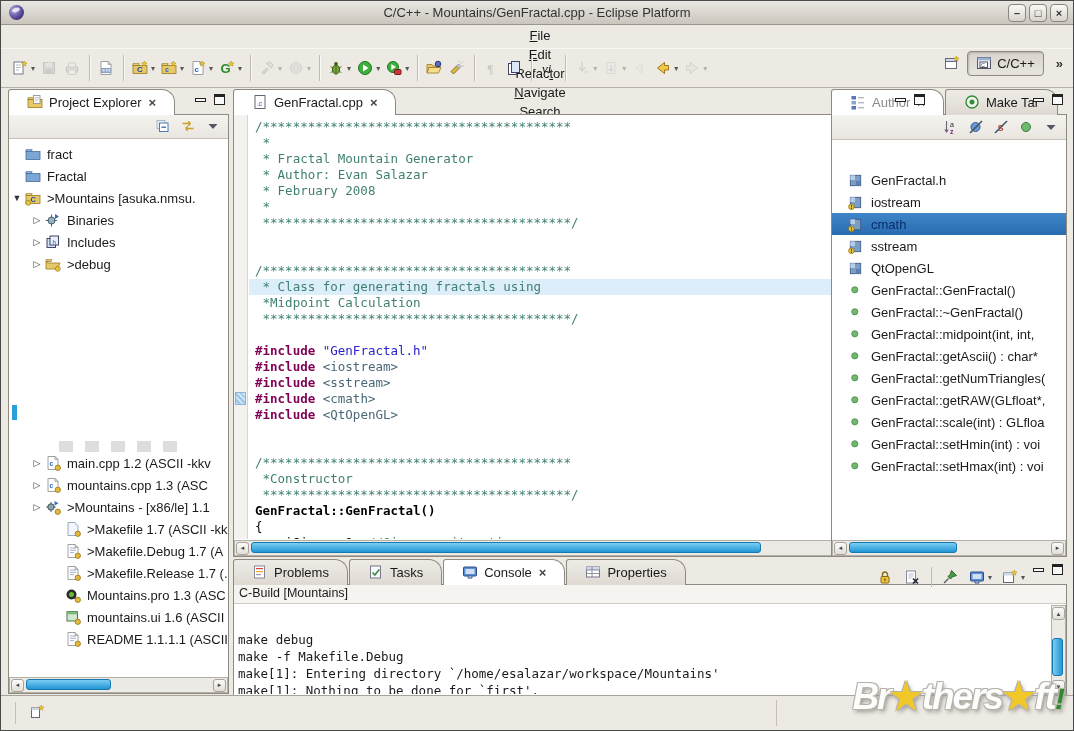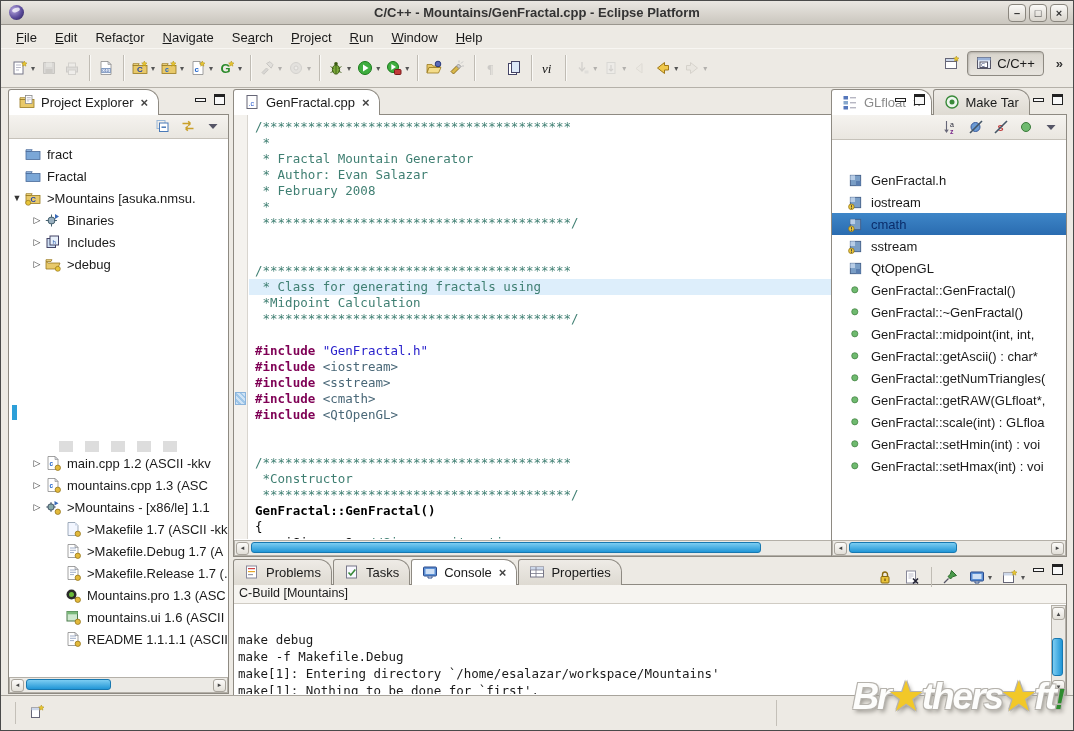--- a/index.html
+++ b/index.html
@@ -10,30 +10,30 @@
 
   
   .titlebar { position:absolute; left:0; top:0; right:0; height:24px;
     background:linear-gradient(#eae7e2,#cac6be); border-bottom:1px solid #9a968e;
     display:flex; align-items:center; }
   .tb-logo { width:15px; height:15px; border-radius:50%; margin-left:8px;
     background:radial-gradient(circle at 5px 5px,#b8a8e0,#5a4a9a 55%,#241a4a);
     position:relative; }
   .tb-logo::after{ content:""; position:absolute; left:3px; top:3px; width:8px; height:4px;
     border-radius:50%; background:rgba(255,255,255,.75); transform:rotate(-20deg); }
-  .tb-title { position:absolute; left:0; right:0; text-align:center; font-weight:bold;
+  .tb-title { position:absolute; left:0; right:0; text-align:center; font-weight:normal;
     color:#333; font-size:13px; }
   .tb-btns { position:absolute; right:5px; top:3px; display:flex; gap:3px; }
   .wbtn { width:18px; height:18px; border:1px solid #8a867e; border-radius:4px;
     background:linear-gradient(#fbfaf8,#d8d4cc); display:flex; align-items:center;
     justify-content:center; font-size:11px; color:#333; font-weight:bold; line-height:1; }
 
   
   .menubar { position:absolute; left:0; top:25px; right:0; height:22px; display:flex;
-    align-items:center; padding-left:6px; }
+    align-items:center; padding-left:6px;flex-direction:column; }
   .menu-item { padding:2px 9px; }
   .menu-item u { text-decoration:underline; }
 
   
   .toolbar { position:absolute; left:0; top:47px; right:0; height:40px;
     border-top:1px solid #f8f6f2; border-bottom:1px solid #b5b1a9;
     display:flex; align-items:center; padding-left:8px; }
   .tsep { width:1px; height:26px; background:#c0bcb4; box-shadow:1px 0 0 #faf9f6; margin:0 5px; }
   .tbtn { height:28px; display:flex; align-items:center; padding:0 3px; border-radius:3px; }
   .tbtn.disabled { opacity:.38; }
@@ -41,21 +41,21 @@
   .icon16 { width:17px; height:17px; display:inline-block; }
   .persp-area { position:absolute; right:10px; top:50px; display:flex; align-items:center; gap:6px; }
   .persp-btn { display:flex; align-items:center; gap:4px; padding:3px 8px;
     border:1px solid #8e8a82; border-radius:4px; background:linear-gradient(#d8d4cc,#e8e5df);
     box-shadow:inset 1px 1px 2px rgba(0,0,0,.18); font-size:13px; }
   .chev { color:#333; font-weight:bold; font-size:13px; padding-left:6px; }
 
   
   .view { position:absolute; }
   .vtabs { position:absolute; left:0; top:0; right:0; height:26px; display:flex; align-items:flex-end; z-index:3; }
-  .vtab { height:26px; display:inline-flex; align-items:center; gap:5px; padding:0 10px;
+  .vtab { height:26px; display:inline-flex; align-items:center; gap:5px; padding:0 18px;
     border:1px solid #8e8a82; border-bottom:none; border-radius:3px 13px 0 0;
     background:linear-gradient(#eeebe6,#dedad2); margin-right:1px; white-space:nowrap; }
   .vtab.active { background:#fff; }
   .vtab .tlabel{ font-size:13px; }
   .tclose { color:#444; font-weight:bold; font-size:13px; margin-left:2px; }
   .vbody { position:absolute; left:0; top:25px; right:0; bottom:0;
     border:1px solid #8e8a82; background:#fff; overflow:hidden; }
   .minmax { position:absolute; top:5px; display:flex; gap:8px; align-items:center; z-index:4; }
   .ico-min { width:11px; height:4px; border:1px solid #222; background:#f8f8f8; }
   .ico-max { width:11px; height:11px; border:1px solid #222; border-top:3px solid #222; background:#f8f8f8; }
@@ -632,21 +632,21 @@
 
   <div class="view" id="ol">
     <div class="vtabs">
       <div class="vtab active">
         <span class="icon16" id="ol-tab-ic"><svg viewBox="0 0 16 16" width="16" height="16">
               <rect x="1.5" y="2" width="4.5" height="3.5" fill="#5577bb"></rect>
               <rect x="1.5" y="7" width="4.5" height="3.5" fill="#88a8cc"></rect>
               <rect x="1.5" y="12" width="4.5" height="3.5" fill="#5577bb"></rect>
               <path d="M8 3.8h6M8 8.8h6M8 13.8h6" stroke="#99a" stroke-width="1"></path>
             </svg></span>
-        <span class="tlabel" style="color:#8a8a8a;">GLfloat</span>
+        <span class="tlabel" style="color:#8a8a8a;">Author</span>
         <span class="tclose">×</span>
       </div>
       <div class="vtab">
         <span class="icon16" id="mt-tab-ic"><svg viewBox="0 0 16 16" width="16" height="16">
               <circle cx="8" cy="8" r="6" fill="#eef6ee" stroke="#3a8a3a" stroke-width="1.4"></circle>
               <circle cx="8" cy="8" r="2.5" fill="#3a8a3a"></circle>
             </svg></span>
         <span class="tlabel">Make Tar</span>
       </div>
     </div>

